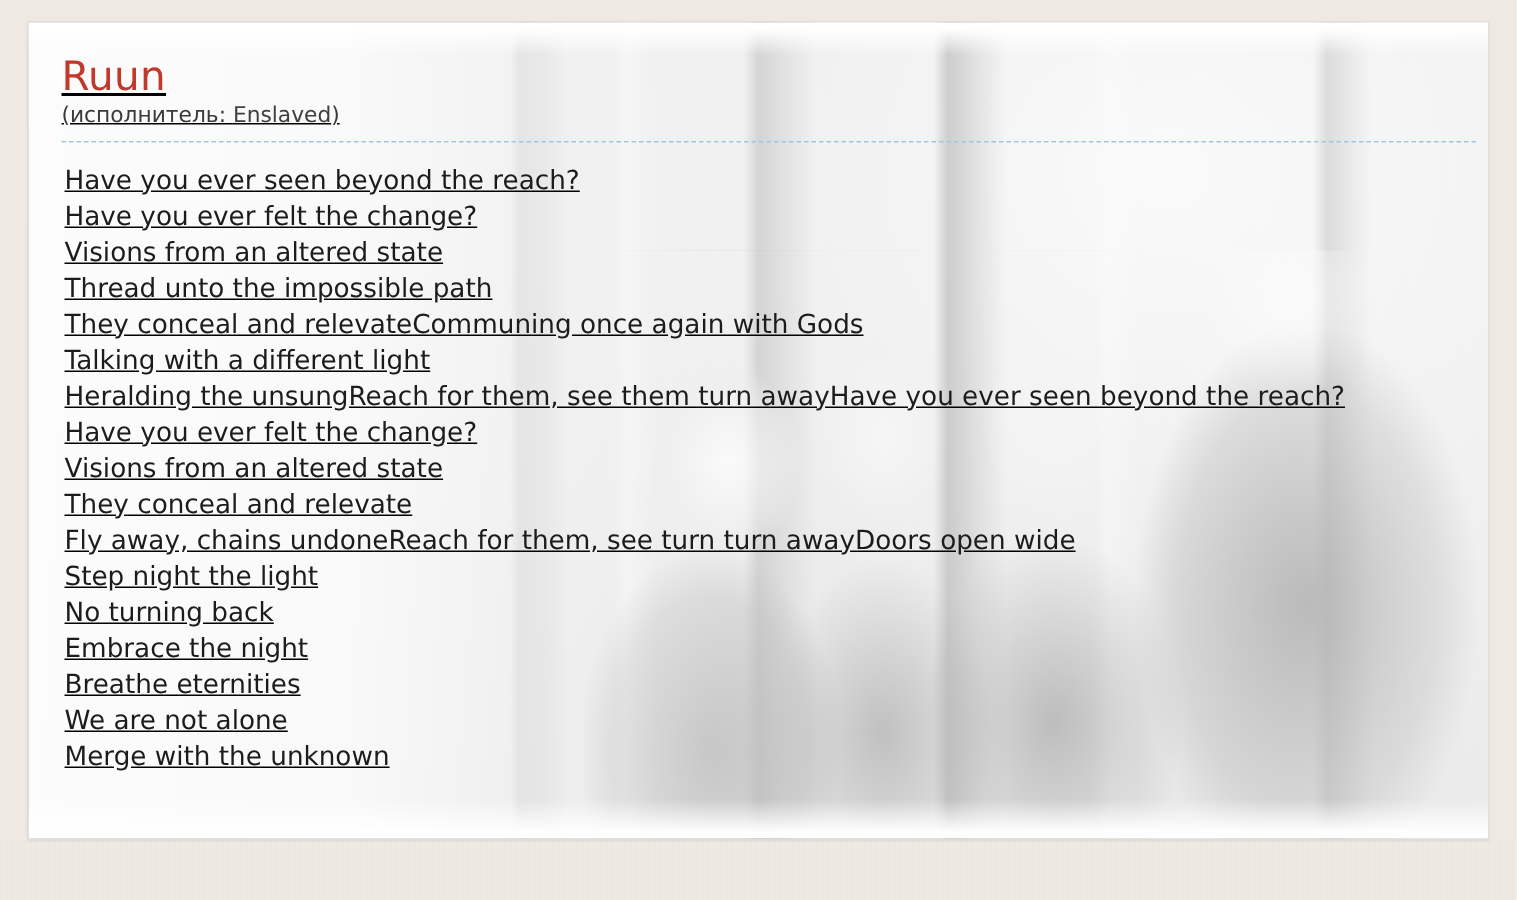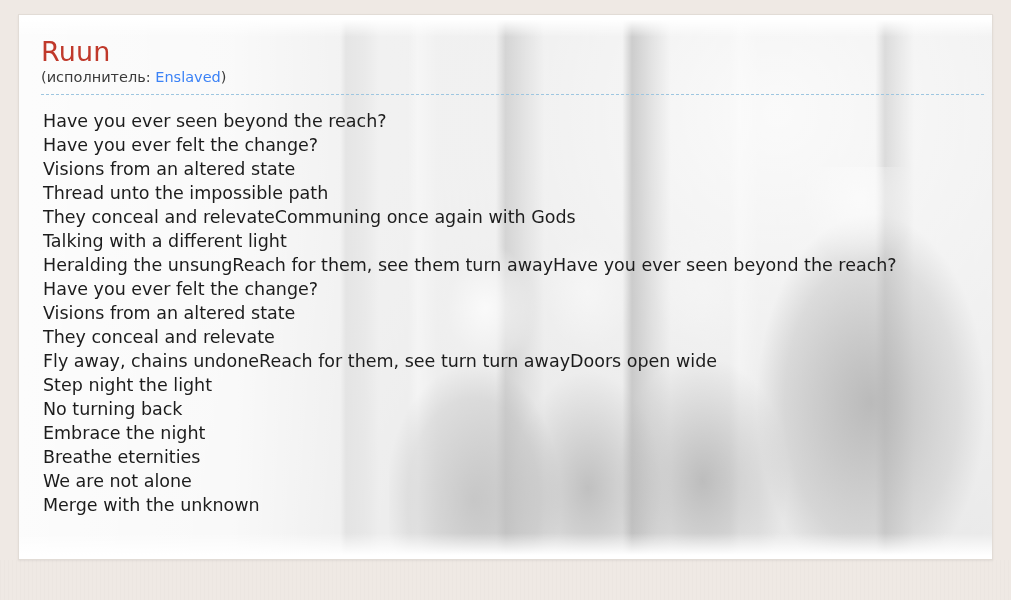--- a/index.html
+++ b/index.html
@@ -110,39 +110,40 @@
   .photo .topfade {
     position: absolute;
     left: 0; right: 0; top: 0;
     height: 22px;
     background: linear-gradient(0deg, rgba(255,255,255,0) 0%, #ffffff 80%);
   }
 
   .content {
     position: relative;
     padding: 22px 8px 0 22px;
+    text-decoration: underline;
   }
 
   .song-title {
     font-size: 27px;
     color: #c0392b;
     font-weight: normal;
     line-height: 1.1;
     margin: 0 0 2px 0;
     letter-spacing: 0.2px;
   }
 
   .artist-line {
     font-size: 14.5px;
     color: #3a3a3a;
     padding-bottom: 9px;
     border-bottom: 1px dashed #9ec6e0;
   }
   .artist-link {
-    color: #3b82f6;
+    color: #404040;
     text-decoration: none;
     cursor: pointer;
   }
 
   .lyrics {
     margin-top: 14px;
     font-size: 17.5px;
     line-height: 24px;
     color: #1c1c1c;
     white-space: nowrap;

